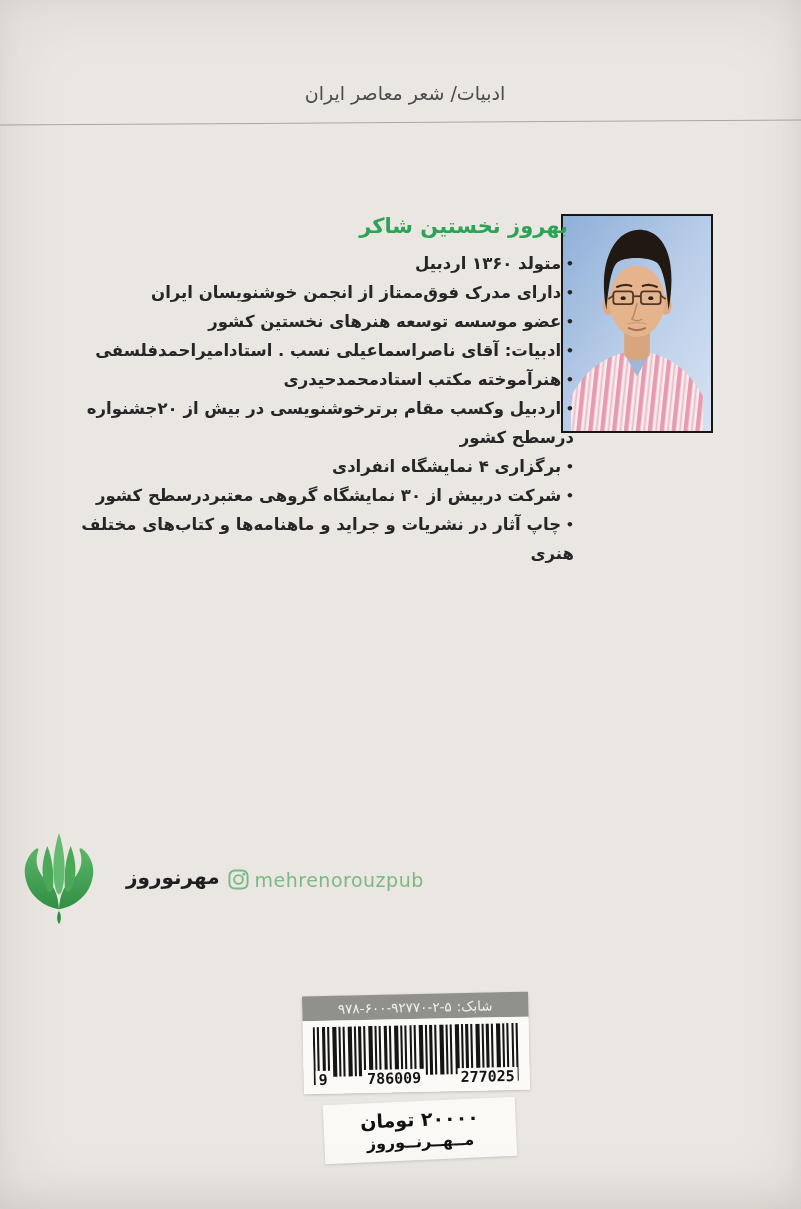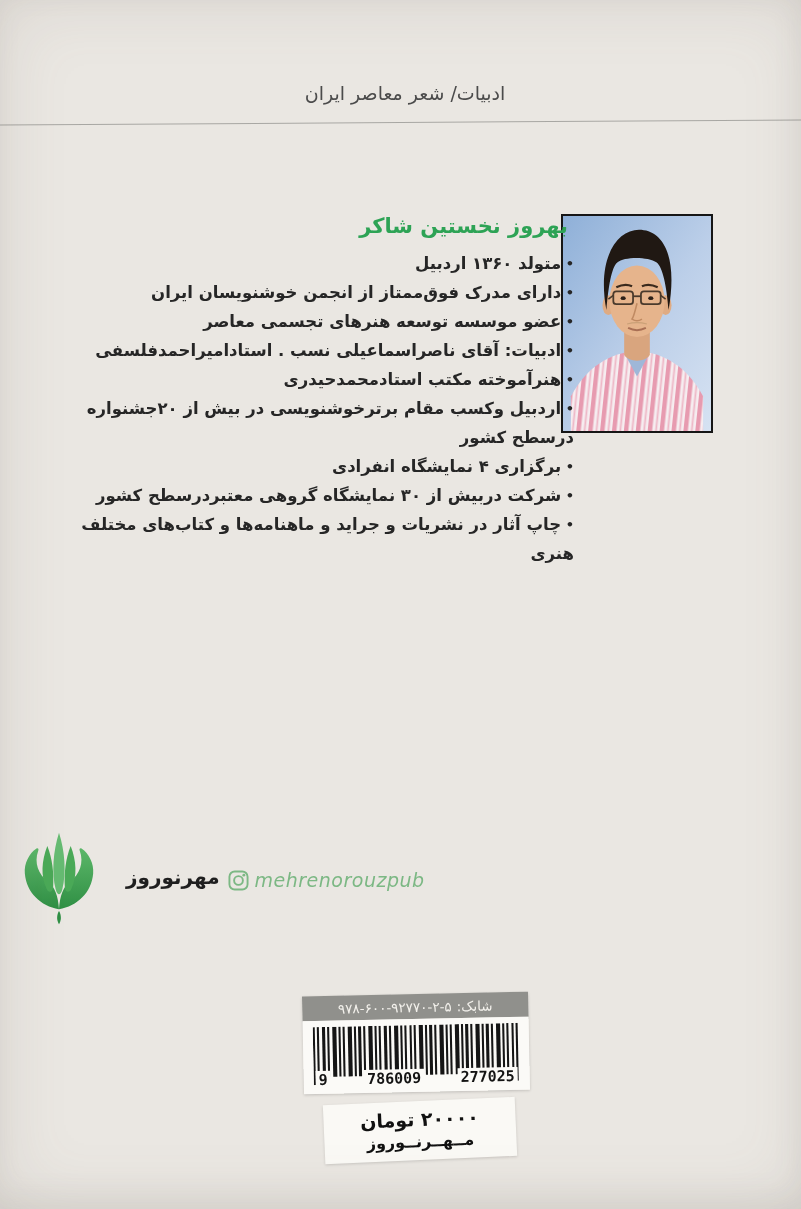--- a/index.html
+++ b/index.html
@@ -24,21 +24,21 @@
   .author-name{position:absolute;top:214px;right:242px;direction:rtl;
     font-size:21px;font-weight:bold;color:#2da355;margin-left:40px;}
   .bio-list{position:absolute;top:249px;right:236px;width:524px;direction:rtl;
     text-align:right;font-size:16.5px;line-height:29px;font-weight:bold;color:#262626;}
   .bio-item .bullet{font-size:13px;vertical-align:1px;}
   
   .logo-block{position:absolute;top:826px;left:0;right:0;
     display:flex;flex-direction:row;align-items:center;gap:8px;}
   .logo-mark{width:118px;height:100px;}
   .logo-wordmark{margin-top:1px;font-size:20px;font-weight:bold;color:#1f1f1f;direction:rtl;}
-  .insta-row{margin-top:7px;display:flex;align-items:flex-end;gap:6px;font-style:italic;}
+  .insta-row{margin-top:7px;display:flex;align-items:flex-start;gap:6px;}
   .insta-handle{font-size:19px;color:#7cb884;letter-spacing:0.5px;}
   
   .barcode-block{position:absolute;top:994px;left:303px;width:226px;
     transform:rotate(-1.2deg);box-shadow:0 1px 3px rgba(0,0,0,0.18);}
   .barcode-header{height:25px;background:#90908c;color:#f3f1ec;direction:rtl;
     display:flex;align-items:center;justify-content:center;gap:5px;font-size:13.5px;}
   .barcode-body{background:#fbfaf7;padding:6px 10px 4px;}
   .barcode-bars{display:block;width:100%;height:58px;}
   .barcode-digits{position:relative;margin-top:-14px;text-align:center;
     font-family:"DejaVu Sans Mono",monospace;font-size:15px;font-weight:bold;color:#141414;
@@ -101,21 +101,21 @@
       <path d="M75 88 C73 96 72 101 70 104 C73 106 77 106 80 104" stroke="#c08a62" stroke-width="1.6" fill="none"></path>
       <path d="M66 113 C72 116 78 116 84 113" stroke="#a96f54" stroke-width="2" fill="none"></path>
       <path d="M65 109 C72 107 78 107 85 109" stroke="#caa077" stroke-width="1.2" fill="none"></path>
     </svg>
   </div>
 
   <div class="author-name">بهروز نخستین شاکر</div>
   <div class="bio-list">
       <div class="bio-item"><span class="bullet">• </span><span>متولد ۱۳۶۰ اردبیل</span></div>
       <div class="bio-item"><span class="bullet">• </span><span>دارای مدرک فوق‌ممتاز از انجمن خوشنویسان ایران</span></div>
-      <div class="bio-item"><span class="bullet">• </span><span>عضو موسسه توسعه هنرهای تجسمی معاصر</span></div>
+      <div class="bio-item"><span class="bullet">• </span><span>عضو موسسه توسعه هنرهای نخستین کشور</span></div>
       <div class="bio-item"><span class="bullet">• </span><strong>ادبیات:</strong><span> آقای ناصراسماعیلی نسب . استادامیراحمدفلسفی</span></div>
       <div class="bio-item"><span class="bullet">• </span><span>هنرآموخته مکتب استادمحمدحیدری</span></div>
       <div class="bio-item"><span class="bullet">• </span><span>اردبیل وکسب مقام برترخوشنویسی در بیش از ۲۰جشنواره درسطح کشور</span></div>
       <div class="bio-item"><span class="bullet">• </span><span>برگزاری ۴ نمایشگاه انفرادی</span></div>
       <div class="bio-item"><span class="bullet">• </span><span>شرکت دربیش از ۳۰ نمایشگاه گروهی معتبردرسطح کشور</span></div>
       <div class="bio-item"><span class="bullet">• </span><span>چاپ آثار در نشریات و جراید و ماهنامه‌ها و کتاب‌های مختلف هنری</span></div>
     </div>
 
   <div class="logo-block">
     <svg class="logo-mark" viewBox="0 0 120 120">

